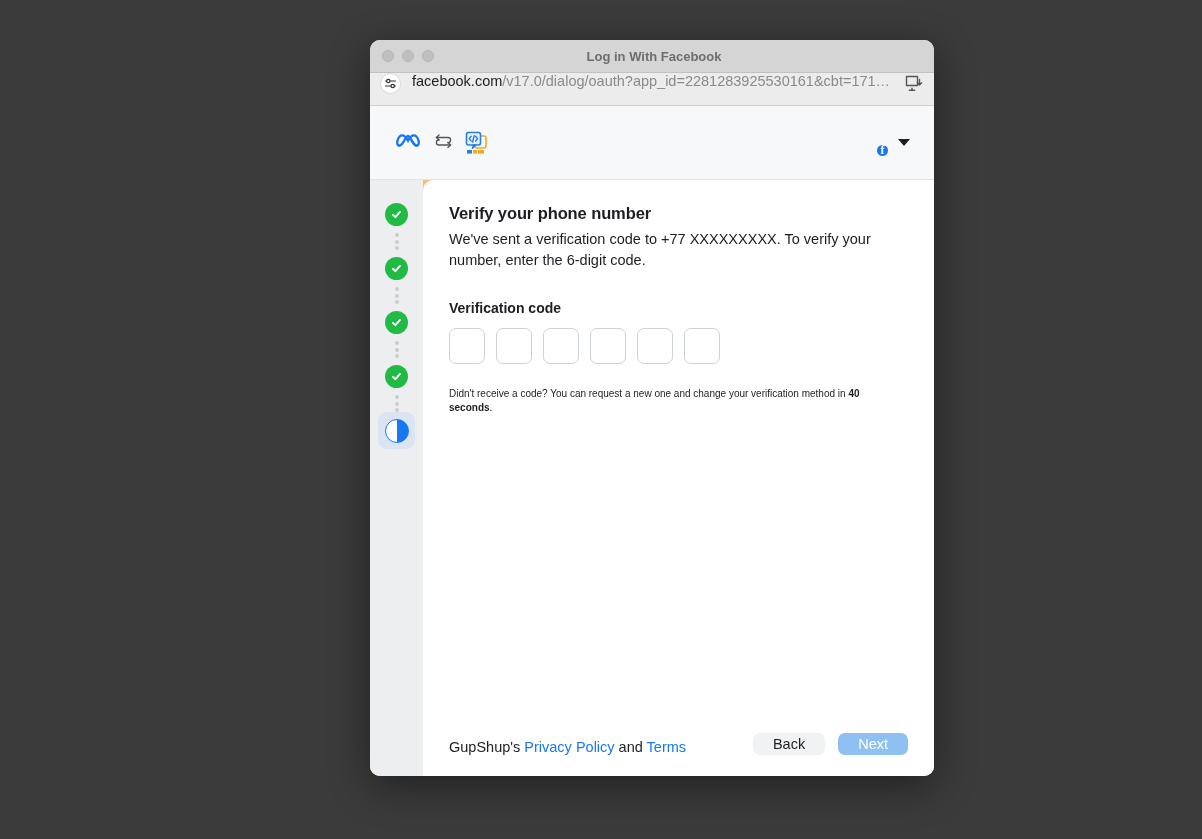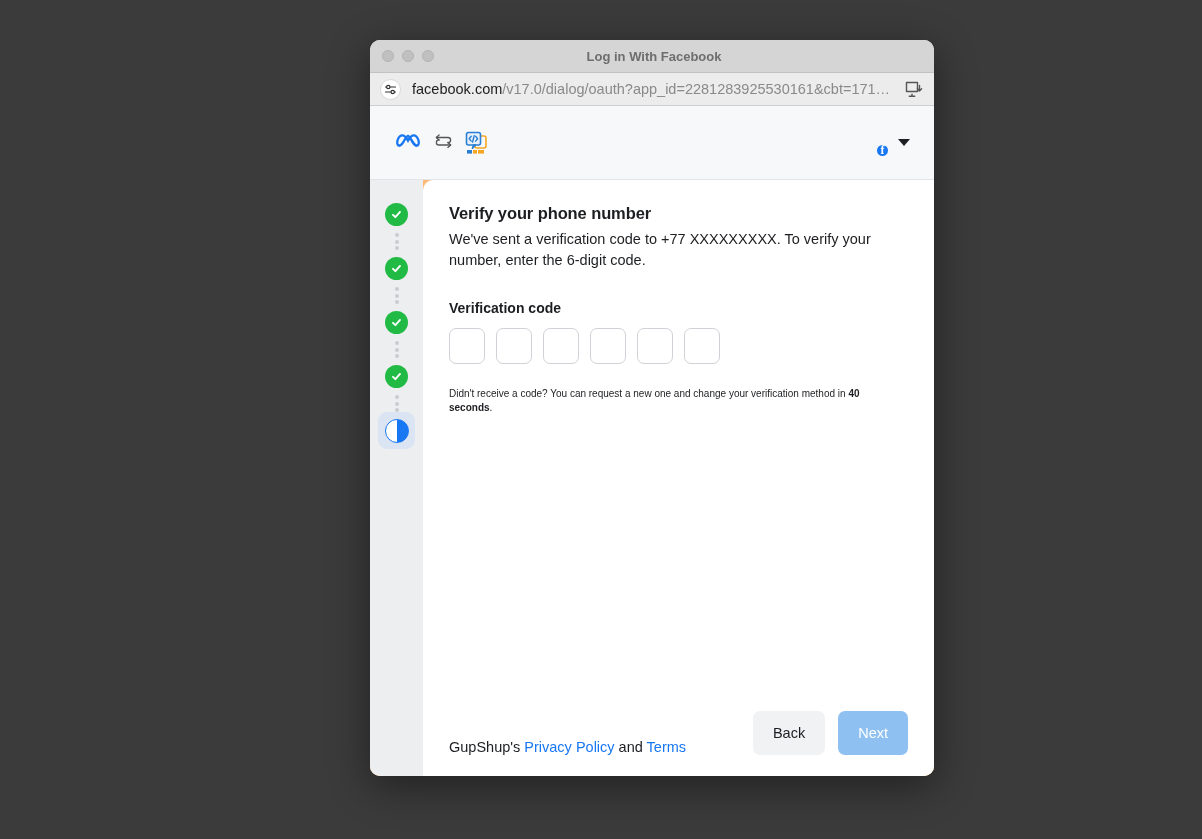--- a/index.html
+++ b/index.html
@@ -59,21 +59,21 @@
     pointer-events: none;
   }
 
   
   .urlbar {
     position: relative;
     height: 33px;
     background: #ececec;
     border-bottom: 1px solid #cfcfcf;
     display: flex;
-    align-items: center;
+    align-items: flex-start;
     padding: 0 10px;
   }
   .page-settings {
     width: 21px; height: 21px;
     border-radius: 50%;
     background: #ffffff;
     border: 1px solid #d8d8d8;
     display: flex;
     align-items: center;
     justify-content: center;
@@ -292,21 +292,21 @@
     display: flex;
     gap: 13px;
   }
   .btn {
     border: none;
     border-radius: 7px;
     font-size: 14.5px;
     font-family: "Liberation Sans", sans-serif;
     font-weight: normal;
     padding: 0 20px;
-    height: 44px;
+    height: 22px;
     cursor: pointer;
   }
   .btn-back {
     background: #f1f2f4;
     color: #1c1e21;
   }
   .btn-next {
     background: #8fc0f2;
     color: #ffffff;
   }

